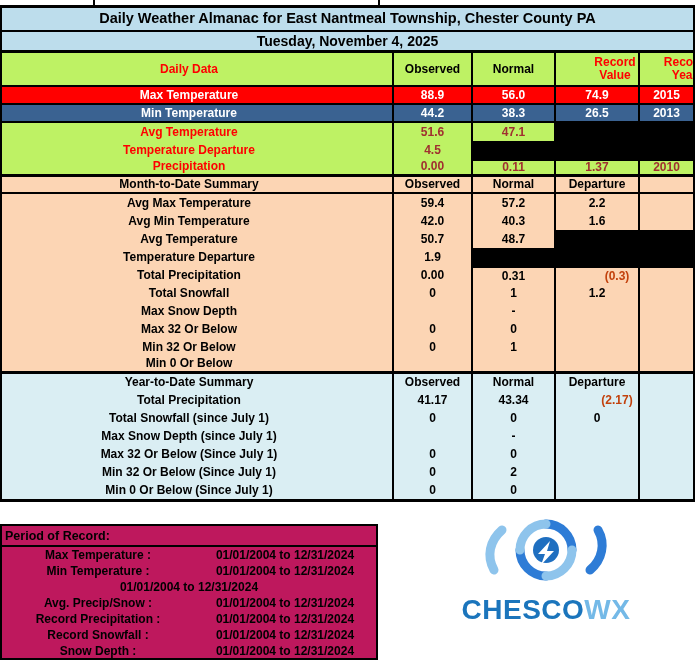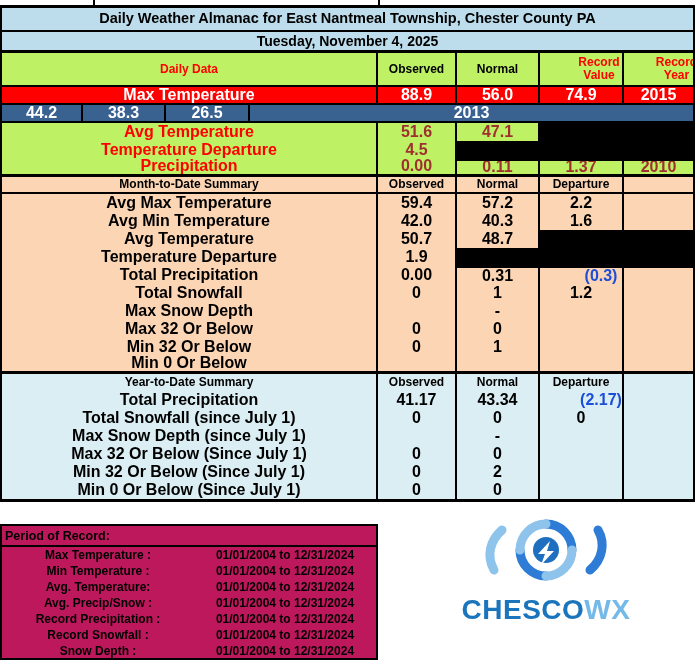--- a/index.html
+++ b/index.html
@@ -6,41 +6,41 @@
   .page{position:relative;width:695px;height:664px;background:#fff;overflow:hidden;
         font-family:"Liberation Sans",sans-serif;font-weight:700;color:#000;}
   
   .sliver{position:relative;height:5px;background:#fff;}
   .vseg{position:absolute;top:0;width:2px;height:5px;background:#000;}
   
   .almanac{box-sizing:border-box;width:695px;border:2px solid #000;border-top-width:3px;border-bottom-width:3px;}
   .t-row{display:flex;width:100%;box-sizing:border-box;}
   .c{display:flex;align-items:center;justify-content:center;box-sizing:border-box;
      overflow:hidden;white-space:nowrap;line-height:1.05;}
-  .c0{width:374px;}.c1{width:79px;}.c2{width:83px;}.c3{width:84px;}.c4{flex:1;}
+  .c0{width:374px;}.c1{width:79px;margin-left:16px;}.c2{width:83px;}.c3{width:84px;}.c4{flex:1;}
   .c + .c{border-left:2px solid #000;}
   .r-title{height:24px;font-size:14.5px;}
   .r-date{height:21px;font-size:14px;}
   .r-head{height:34px;font-size:12px;text-align:center;}
-  .r{height:18px;font-size:16px;}
+  .r{height:18px;font-size:12px;}
   .r-sec{height:17px;font-size:12px;}
   .bb2{border-bottom:2px solid #000;}
   .bb3{border-bottom:3px solid #000;}
   .sep-above .c{border-top:2px solid #000;}
   .bg-lb{background:#BDDDEC;}
   .bg-y{background:#bef264;}
   .bg-red{background:#FF0000;}
   .bg-blue{background:#3A6291;}
   .bg-peach{background:#FCD5B4;}
   .bg-cyan{background:#DAEEF3;}
   .black{background:#000;}
   .tx-red{color:#FF0000;}
   .tx-white{color:#FFFFFF;}
   .tx-dred{color:#A03030;}
-  .tx-neg{color:#1d4ed8;padding-left:40px;}
+  .tx-neg{color:#c2410c;padding-left:40px;}
   .two-line{white-space:normal;text-align:center;padding-left:36px;}
   
   .bottom{position:relative;height:158px;background:#fff;}
   .por{position:absolute;left:0;top:22px;width:378px;height:136px;box-sizing:border-box;
        border:2px solid #000;background:#be185d;}
   .por-head{height:19px;border-bottom:2px solid #000;display:flex;align-items:center;
             padding-left:3px;font-size:12.5px;}
   .por-row{display:flex;height:16px;align-items:center;font-size:12px;}
   .por-label{width:192px;text-align:center;}
   .por-value{flex:1;text-align:center;}
@@ -77,20 +77,21 @@
     </div>
 
     <div class="t-row r bg-red tx-white bb2">
       <div class="c c0">Max Temperature</div>
       <div class="c c1">88.9</div>
       <div class="c c2">56.0</div>
       <div class="c c3">74.9</div>
       <div class="c c4">2015</div>
     </div>
     <div class="t-row r bg-blue tx-white bb2">
+      <div class="c c0">Min Temperature</div>
       <div class="c c1">44.2</div>
       <div class="c c2">38.3</div>
       <div class="c c3">26.5</div>
       <div class="c c4">2013</div>
     </div>
     <div class="t-row r bg-y">
       <div class="c c0 tx-red">Avg Temperature</div>
       <div class="c c1 tx-dred">51.6</div>
       <div class="c c2 tx-dred">47.1</div>
       <div class="c c3 black"></div>
@@ -247,21 +248,20 @@
       <div class="por-head">Period of Record:</div>
       <div class="por-row">
         <div class="por-label">Max Temperature :</div>
         <div class="por-value">01/01/2004 to 12/31/2024</div>
       </div>
       <div class="por-row">
         <div class="por-label">Min Temperature :</div>
         <div class="por-value">01/01/2004 to 12/31/2024</div>
       </div>
       <div class="por-row">
-        <div class="por-label">Avg. Temperature:</div>
         <div class="por-value">01/01/2004 to 12/31/2024</div>
       </div>
       <div class="por-row">
         <div class="por-label">Avg. Precip/Snow :</div>
         <div class="por-value">01/01/2004 to 12/31/2024</div>
       </div>
       <div class="por-row">
         <div class="por-label">Record Precipitation :</div>
         <div class="por-value">01/01/2004 to 12/31/2024</div>
       </div>

